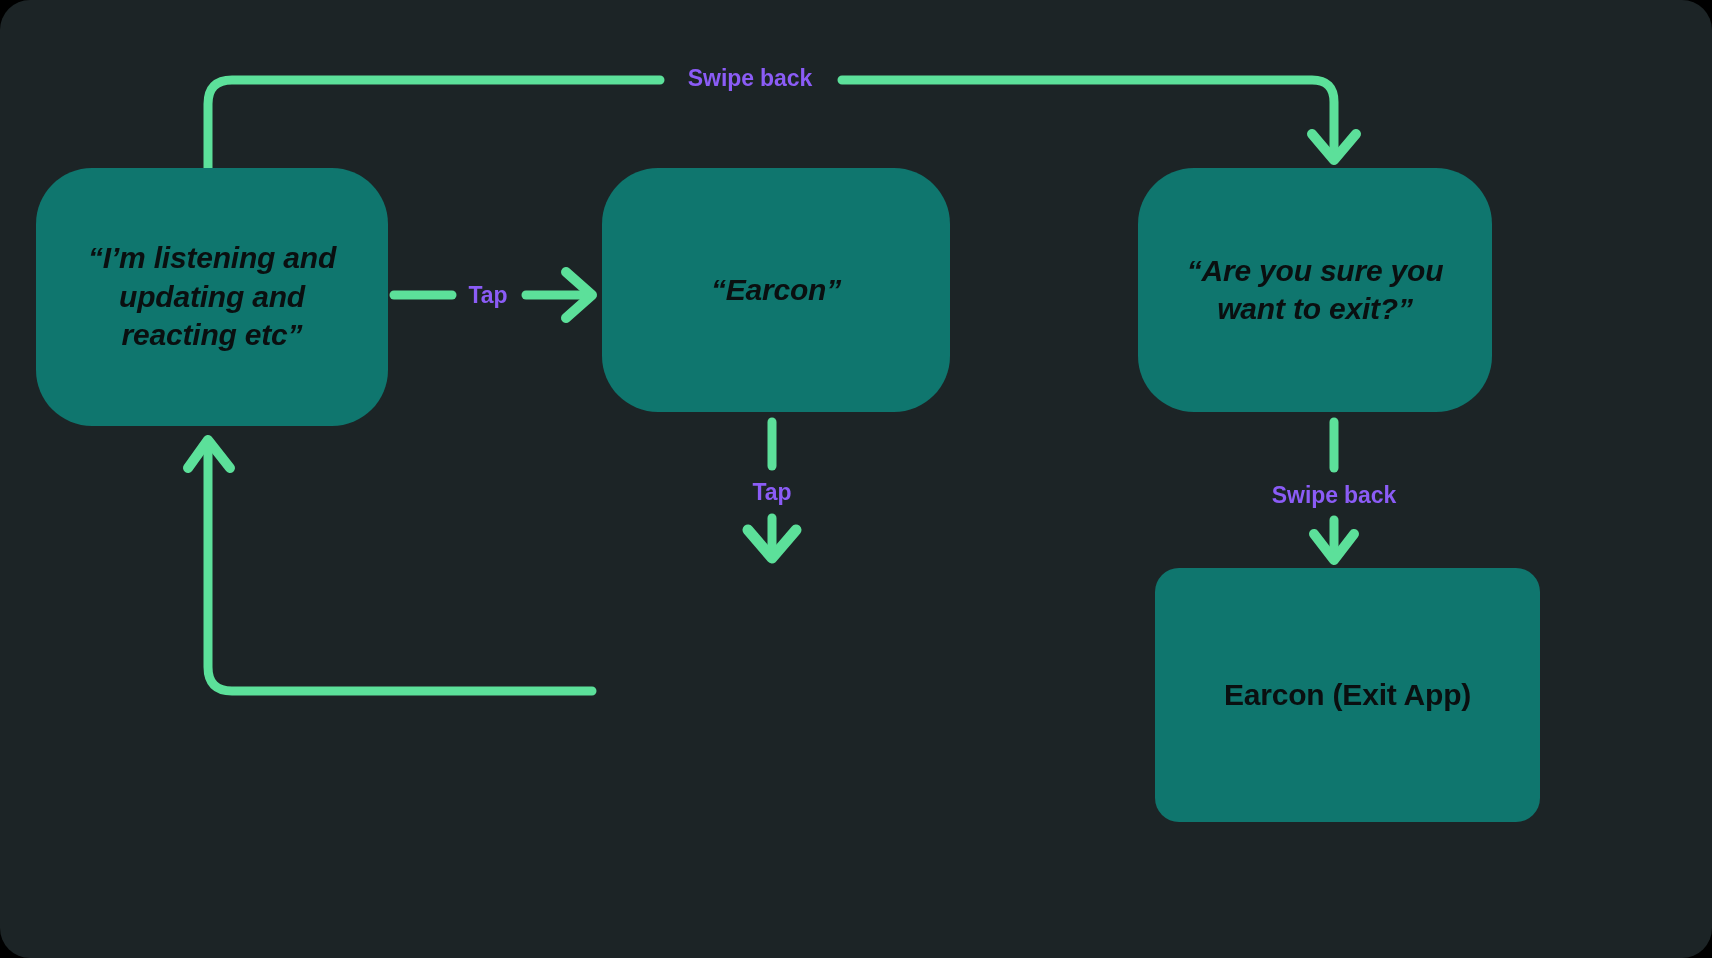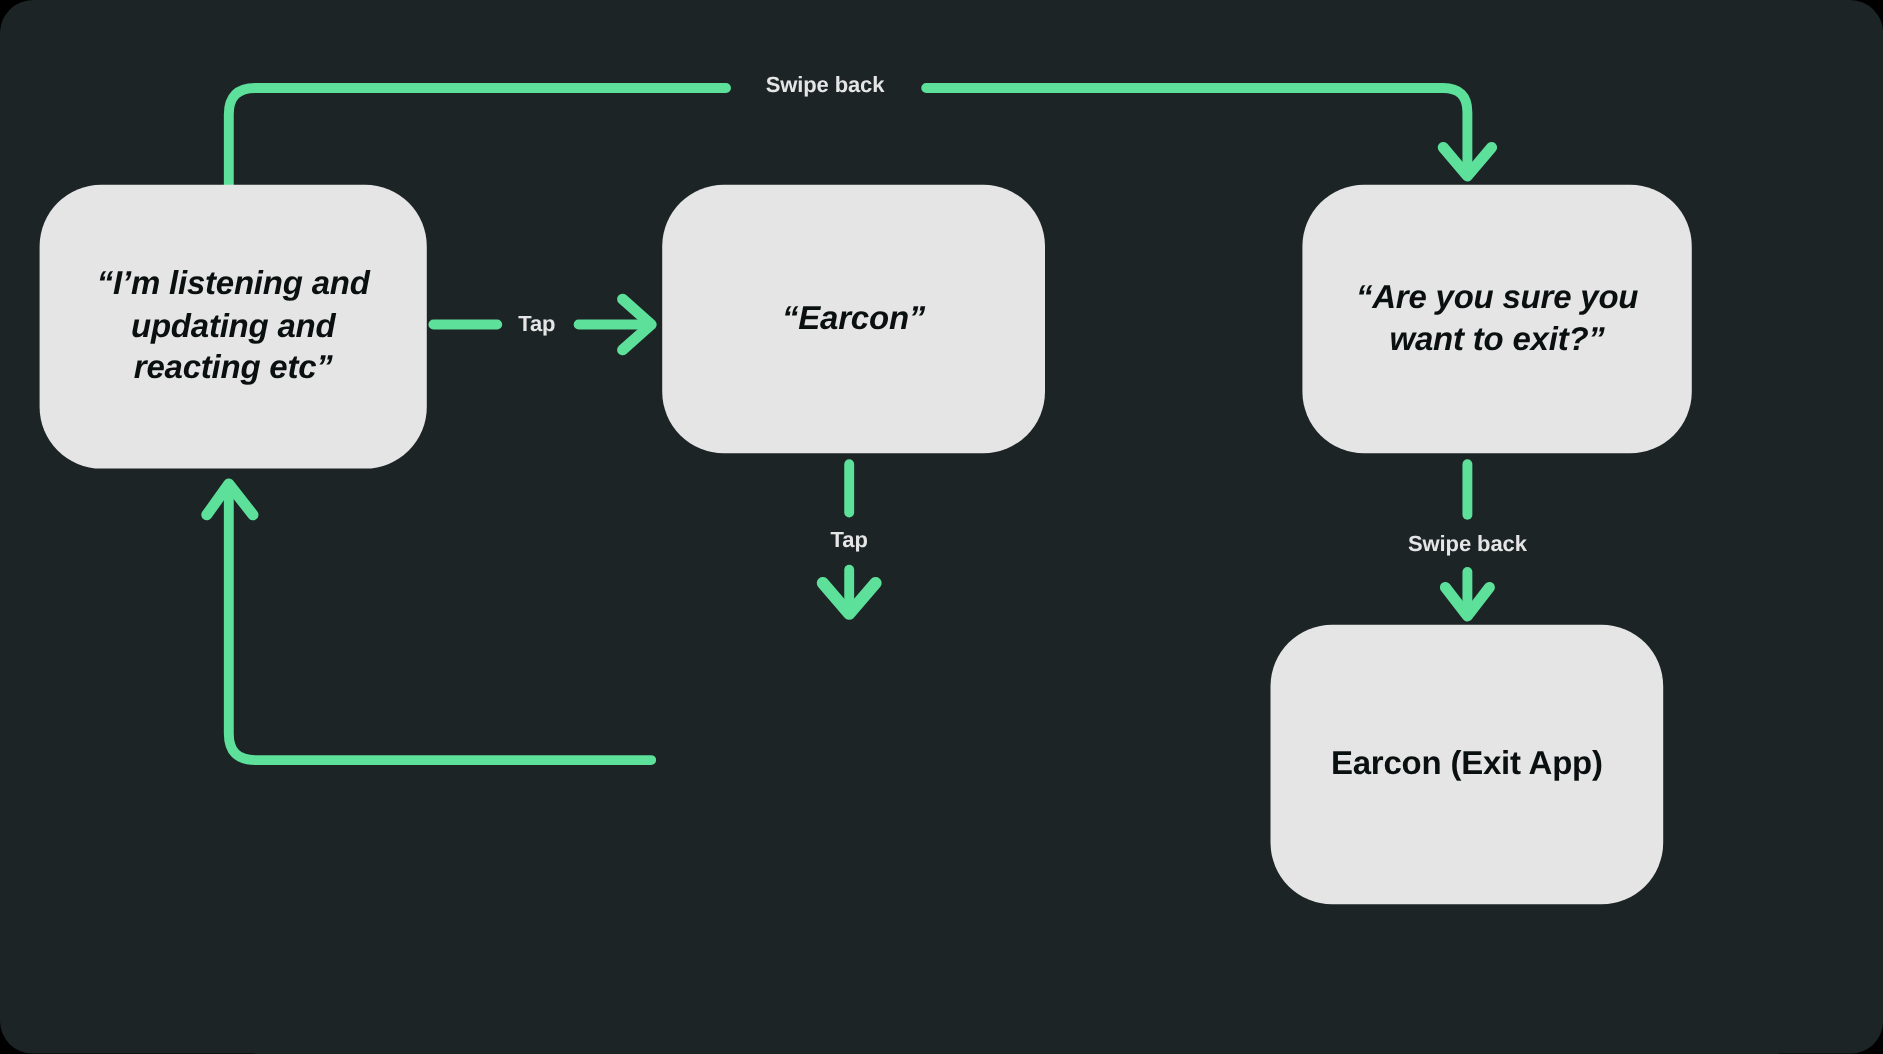--- a/index.html
+++ b/index.html
@@ -17,21 +17,21 @@
     position: relative;
     width: 1712px;
     height: 958px;
     background: #1c2426;
     border-radius: 30px;
     overflow: hidden;
   }
   
   .node {
     position: absolute;
-    background: #e5e5e5;
+    background: #0f766e;
     border-radius: 56px;
     display: flex;
     align-items: center;
     justify-content: center;
     box-sizing: border-box;
     color: #0a0f10;
   }
   .node .node-label {
     font-size: 30px;
     font-weight: 700;
@@ -41,29 +41,29 @@
     letter-spacing: -0.2px;
     padding: 0 26px;
     white-space: pre-line;
   }
   .node.upright .node-label {
     font-style: normal;
   }
 
   #node-listening { left: 36px;   top: 168px; width: 352px; height: 258px; }
   #node-paused    { left: 602px;  top: 168px; width: 348px; height: 244px; }
-  #node-confirm   { left: 1184px; top: 168px; width: 354px; height: 244px; }
+  #node-confirm   { left: 1138px; top: 168px; width: 354px; height: 244px; }
   #node-back      { left: 598px;  top: 566px; width: 352px; height: 256px; }
-  #node-earcon    { left: 1155px; top: 568px; width: 357px; height: 254px; }
+  #node-earcon    { left: 1155px; top: 568px; width: 385px; height: 254px; border-radius: 24px; }
 
   
   .edge-label {
     position: absolute;
-    color: #e5e5e5;
-    font-size: 20px;
+    color: #8b5cf6;
+    font-size: 23px;
     font-weight: 700;
     letter-spacing: -0.1px;
     white-space: nowrap;
     transform: translate(-50%, -50%);
   }
   #label-swipe-top   { left: 750px;  top: 78px;  }
   #label-tap-right   { left: 488px;  top: 295px; }
   #label-tap-down    { left: 772px;  top: 492px; }
   #label-swipe-right { left: 1334px; top: 495px; }
 

